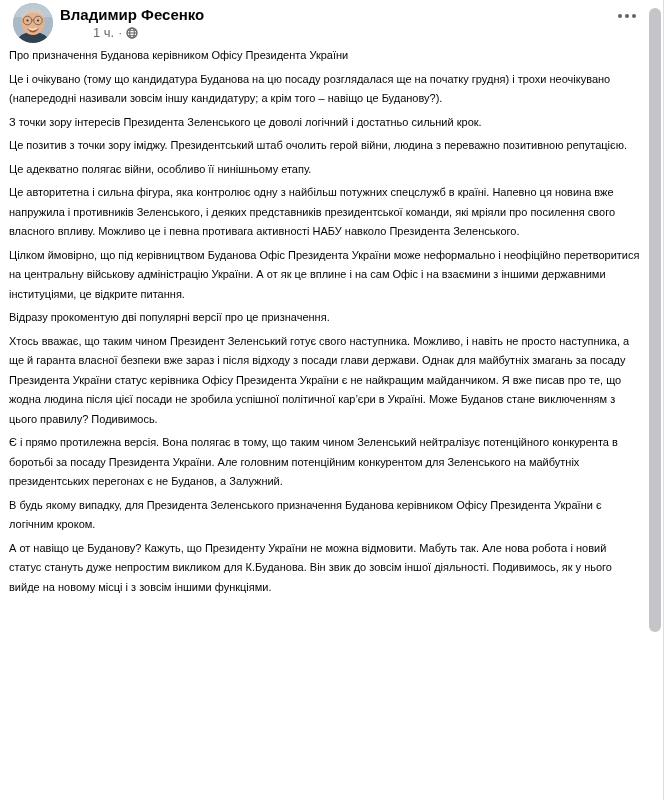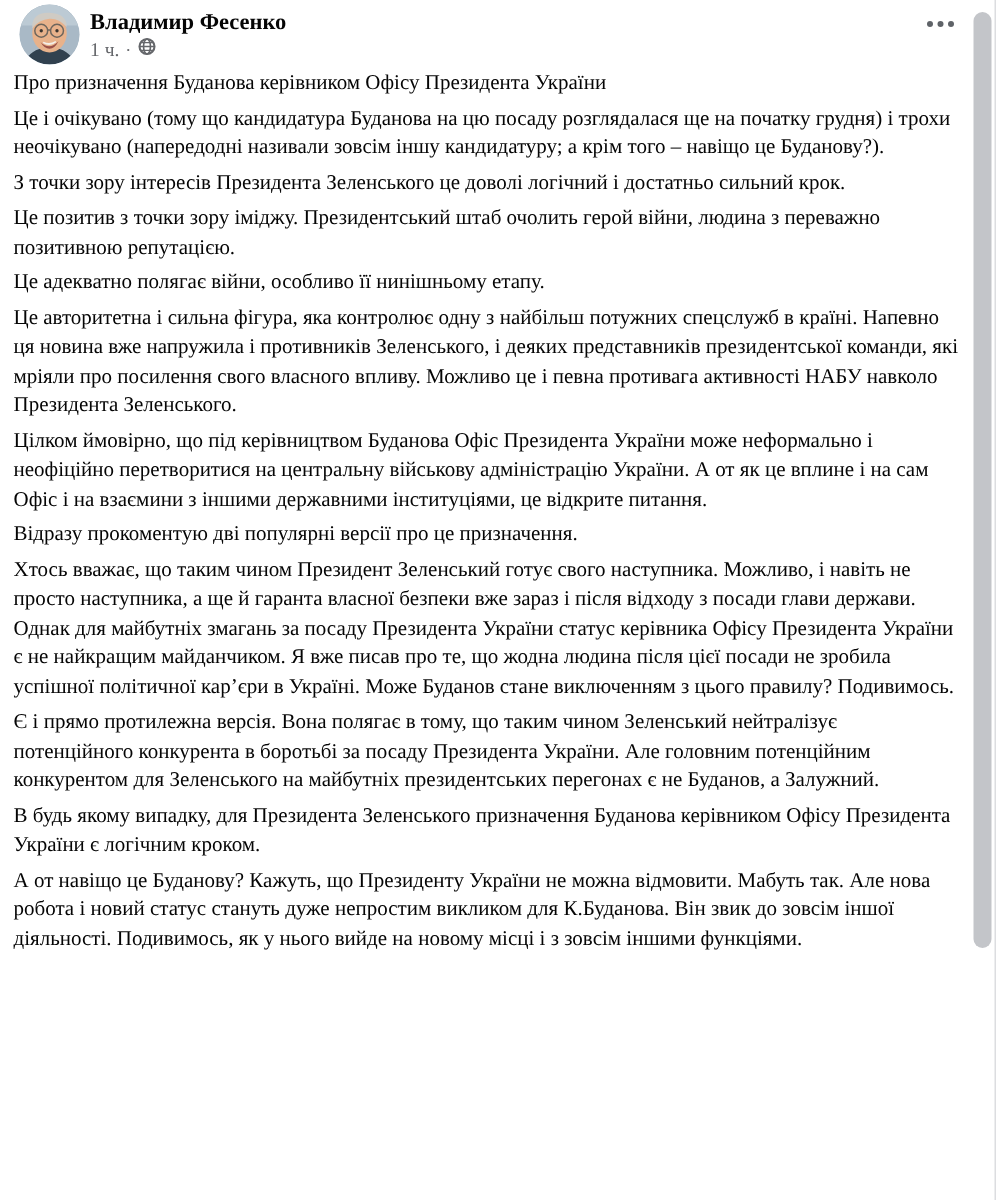--- a/index.html
+++ b/index.html
@@ -1,21 +1,21 @@
 <!DOCTYPE html>
 <html lang="uk"><head>
 <meta charset="utf-8">
 <style>
   html,body{margin:0;padding:0;background:#fff;}
   .post{
     position:relative;
     width:665px;height:800px;
     overflow:hidden;
     background:#fff;
-    font-family:Liberation Serif, serif;
+    font-family:Liberation Sans, sans-serif;
     color:#050505;
   }
   
   .post-header{
     position:relative;
     padding:3px 40px 0 13px;
     height:44px;
     box-sizing:border-box;
   }
   .avatar{
@@ -24,41 +24,41 @@
     overflow:hidden;cursor:pointer;
     background:#a9b9c6;
   }
   .avatar svg{display:block;}
   .header-text{margin-left:47px;padding-top:3px;}
   .author{
     font-size:15px;font-weight:700;line-height:18px;
     color:#050505;cursor:pointer;
   }
   .meta{
-    display:flex;align-items:flex-start;gap:4px;
-    font-size:13px;line-height:16px;color:#65676b;margin-top:1px;
+    display:flex;align-items:center;gap:4px;
+    font-size:13px;line-height:16px;color:#65676b;margin-top:1px;margin-left:33px;
   }
   .meta .timestamp{cursor:pointer;}
   .meta .sep{font-size:12px;}
   .globe{display:inline-flex;align-items:center;}
   .more-btn{
     position:absolute;top:10px;right:25px;
     display:flex;gap:3px;align-items:center;
     padding:4px;cursor:pointer;
   }
   .more-btn .dot{
     width:4px;height:4px;border-radius:50%;background:#5f6368;
   }
   
   .post-body{
     padding:2px 24px 0 9px;
   }
   .post-body p{
     margin:0;
-    font-size:14px;
+    font-size:11px;
     line-height:19.5px;
     color:#050505;
     white-space:pre-line;
   }
   .post-body p + p{margin-top:4px;}
   
   .scroll-track-line{
     position:absolute;top:0;right:1px;width:1px;height:100%;
     background:#dcdde0;
   }

